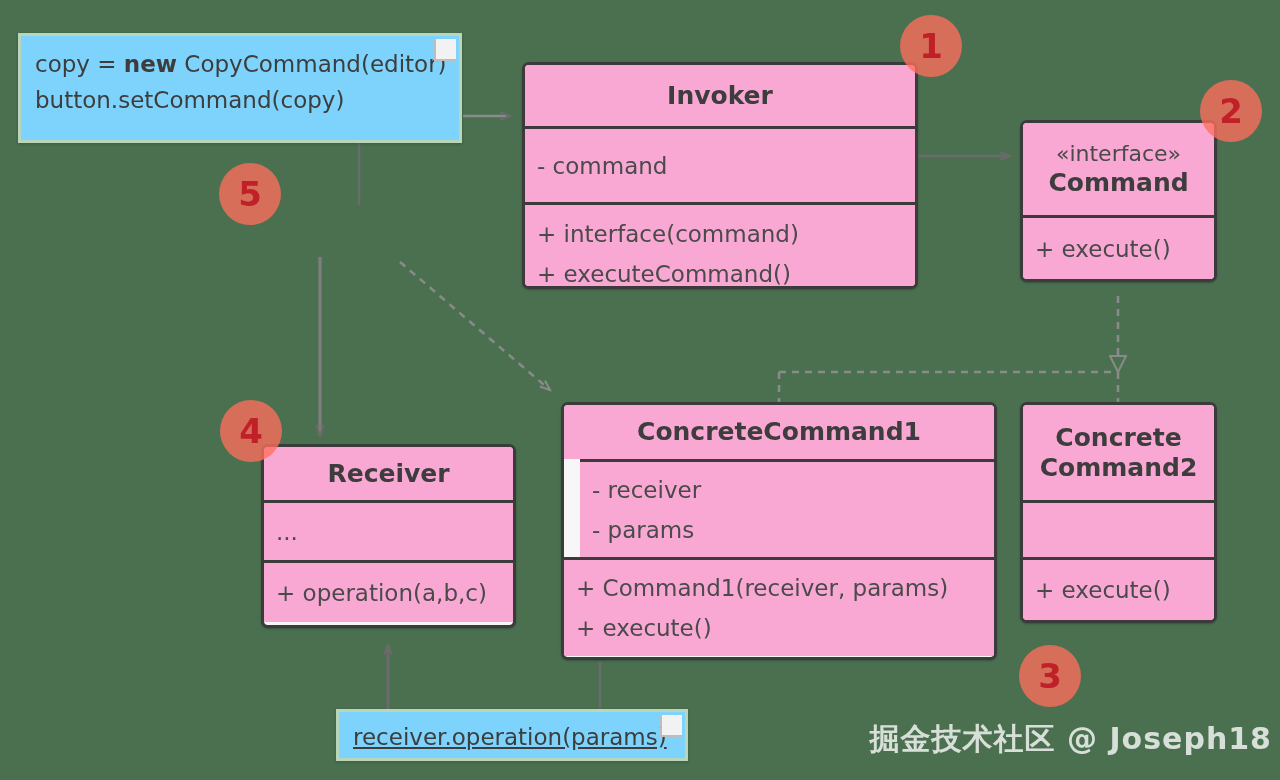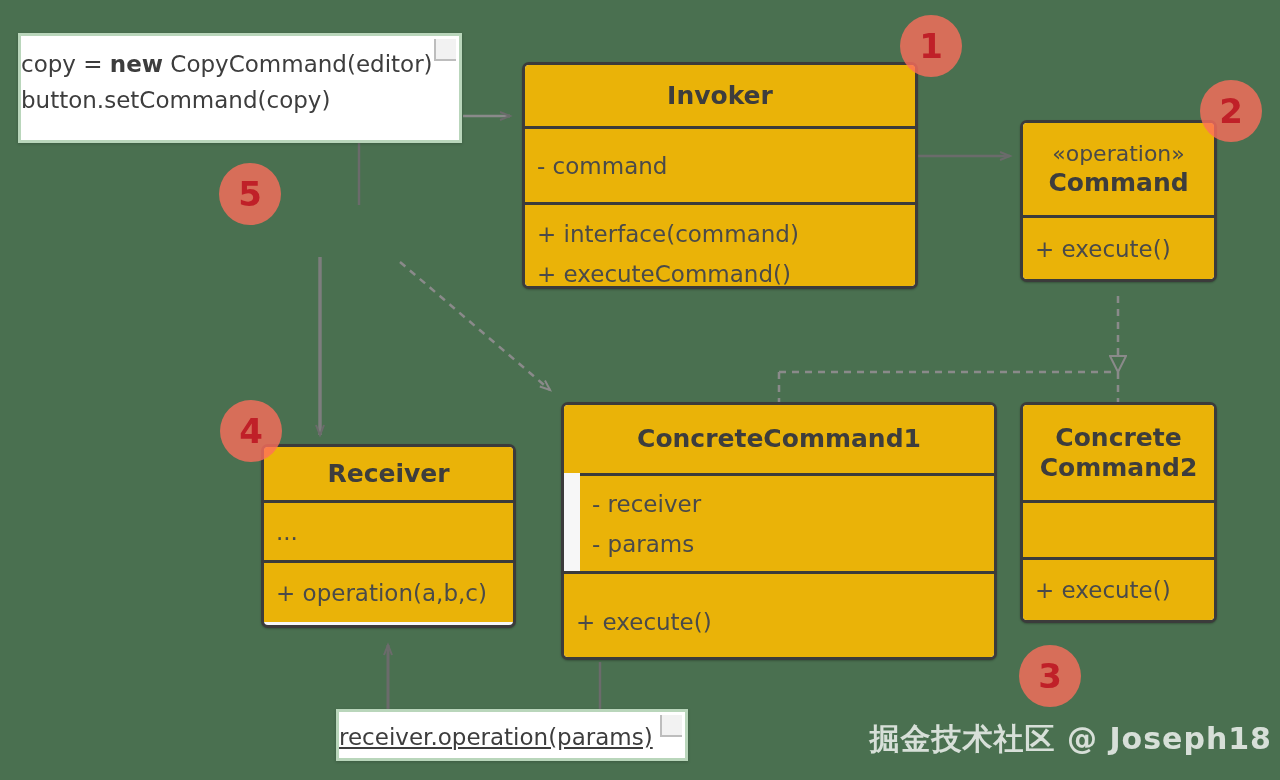--- a/index.html
+++ b/index.html
@@ -32,21 +32,21 @@
     position: absolute;
     box-sizing: border-box;
     border: 3px solid #3b3b3b;
     border-radius: 7px;
     background: #f7f7f7;
     overflow: hidden;
     box-shadow: 0 1px 2px rgba(0,0,0,0.25);
   }
   .uml .sec {
     box-sizing: border-box;
-    background: #eab308;
+    background: #f9a8d4;
     display: flex;
     flex-direction: column;
     justify-content: center;
   }
   .uml .sec + .sec {
     border-top: 3px solid #3b3b3b;
   }
   .uml .title {
     text-align: center;
     font-weight: bold;
@@ -66,26 +66,26 @@
     font-size: 23px;
     line-height: 40px;
     padding-left: 12px;
     white-space: nowrap;
   }
 
   
   .note {
     position: absolute;
     box-sizing: border-box;
-    background: #ffffff;
+    background: #7dd3fc;
     border: 3px solid #b9d6bb;
     color: #3d3d3d;
     font-size: 23px;
     line-height: 36px;
-    padding: 10px 0;
+    padding: 10px 14px;
     white-space: nowrap;
     box-shadow: 0 1px 3px rgba(0,0,0,0.2);
   }
   .note .fold {
     position: absolute;
     right: 3px;
     top: 3px;
     width: 20px;
     height: 20px;
     background: #f2f2f2;
@@ -174,21 +174,21 @@
       <div class="row">- command</div>
     </div>
     <div class="sec" style="height:101px;">
       <div class="row">+ interface(command)</div>
       <div class="row">+ executeCommand()</div>
     </div>
   </div>
 
   <div class="uml" style="left:1020px; top:120px; width:197px; height:162px;">
     <div class="sec" style="height:92px;">
-      <div class="stereo">«operation»</div>
+      <div class="stereo">«interface»</div>
       <div class="title">Command</div>
     </div>
     <div class="sec" style="height:64px;">
       <div class="row">+ execute()</div>
     </div>
   </div>
 
 
   <div class="uml" style="left:261px; top:444px; width:255px; height:184px;">
     <div class="sec" style="height:53px;">
@@ -196,28 +196,29 @@
     </div>
     <div class="sec" style="height:60px;">
       <div class="row">...</div>
     </div>
     <div class="sec" style="height:62px;">
       <div class="row">+ operation(a,b,c)</div>
     </div>
   </div>
 
   <div class="uml" style="left:561px; top:402px; width:436px; height:258px;">
-    <div class="sec" style="height:68px;">
+    <div class="sec" style="height:54px;">
       <div class="title">ConcreteCommand1</div>
     </div>
     <div class="sec" style="height:98px;margin-left:16px;">
       <div class="row">- receiver</div>
       <div class="row">- params</div>
     </div>
     <div class="sec" style="height:99px;">
+      <div class="row">+ Command1(receiver, params)</div>
       <div class="row">+ execute()</div>
     </div>
   </div>
 
   <div class="uml" style="left:1020px; top:402px; width:197px; height:221px;">
     <div class="sec" style="height:95px;">
       <div class="title">Concrete</div>
       <div class="title">Command2</div>
     </div>
     <div class="sec" style="height:57px;">

